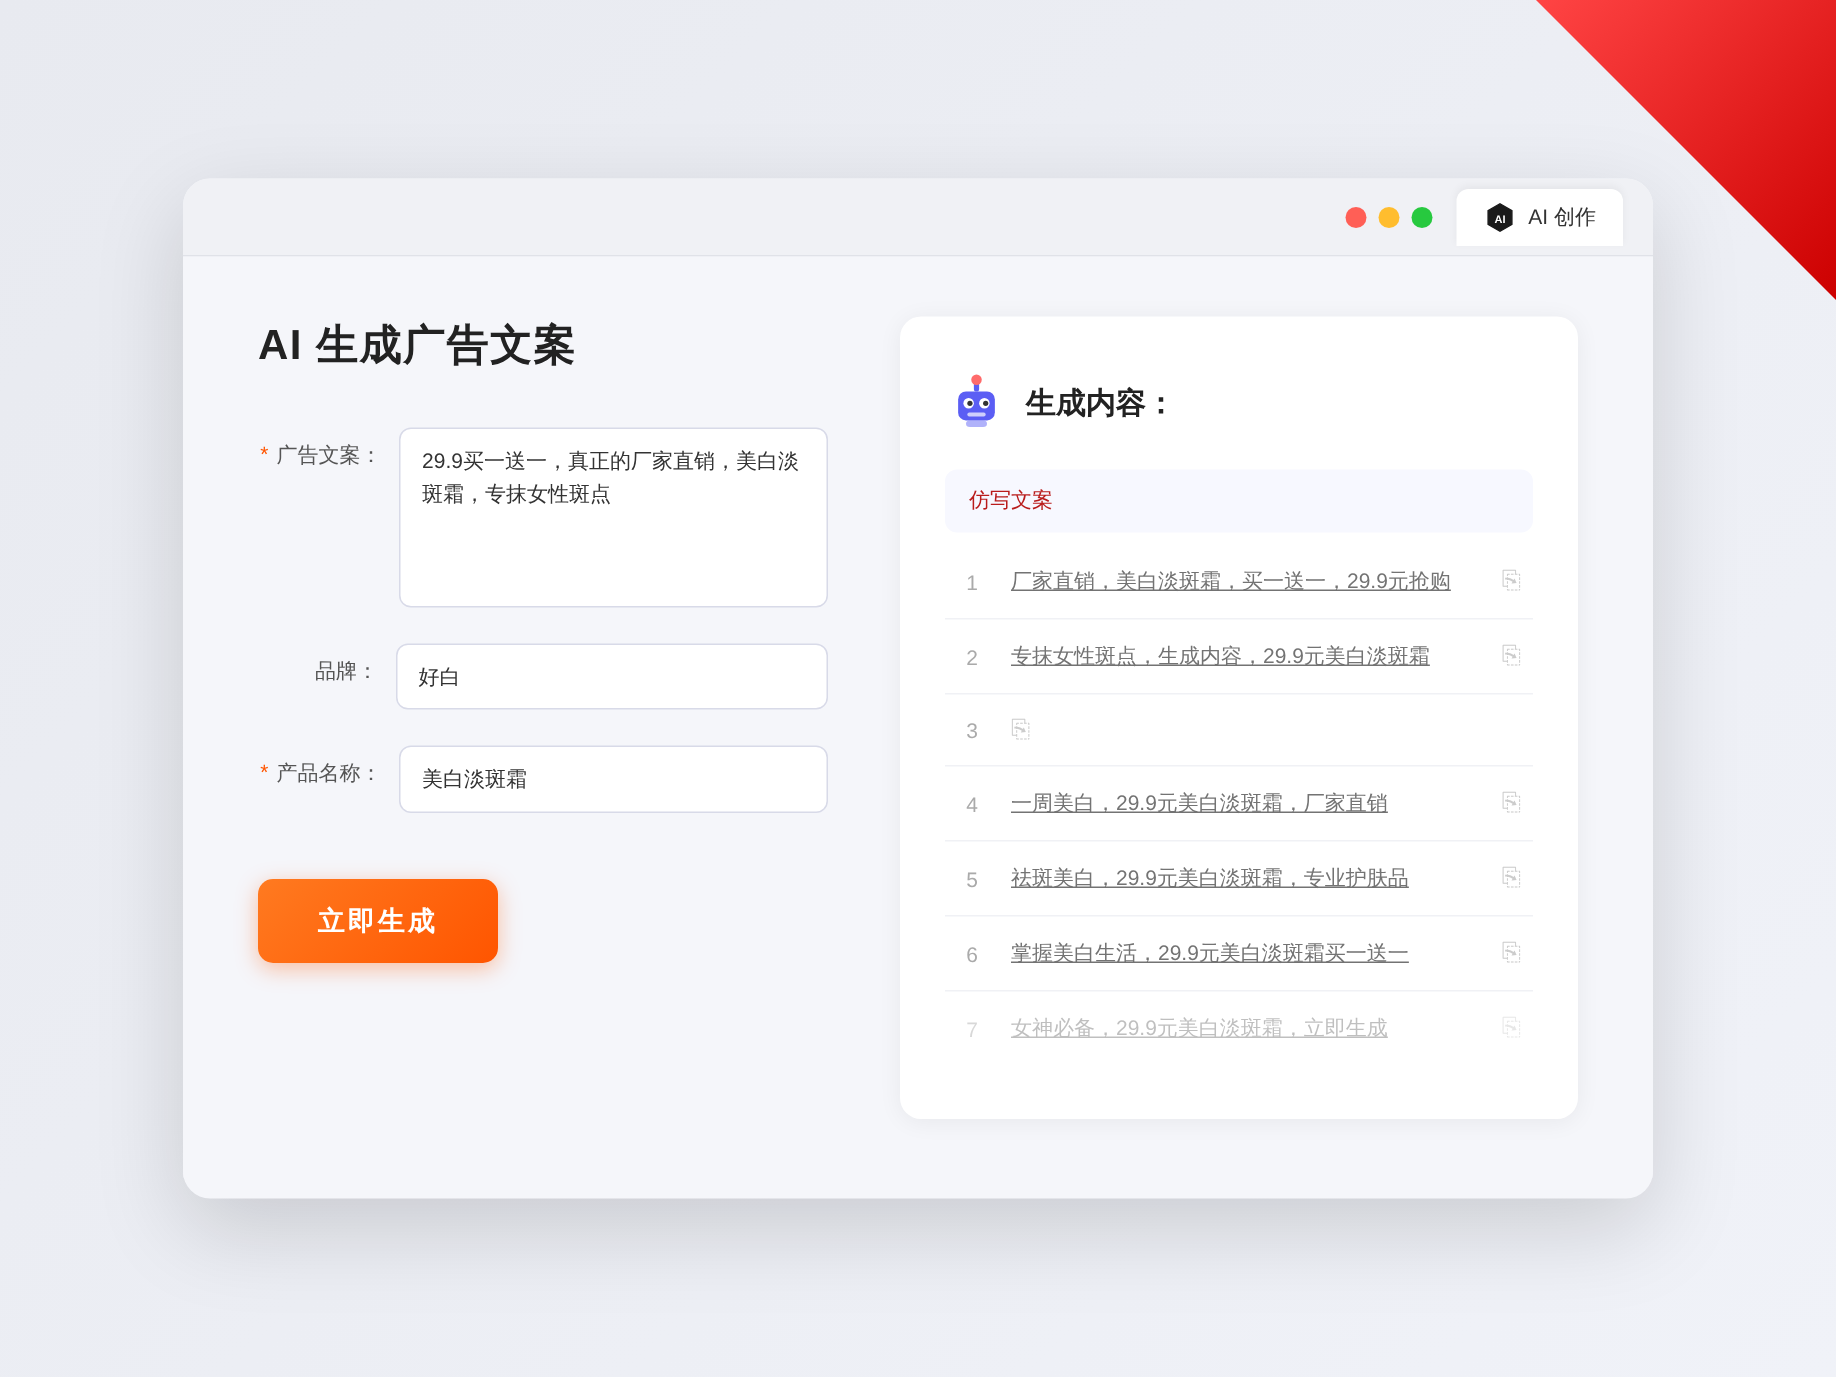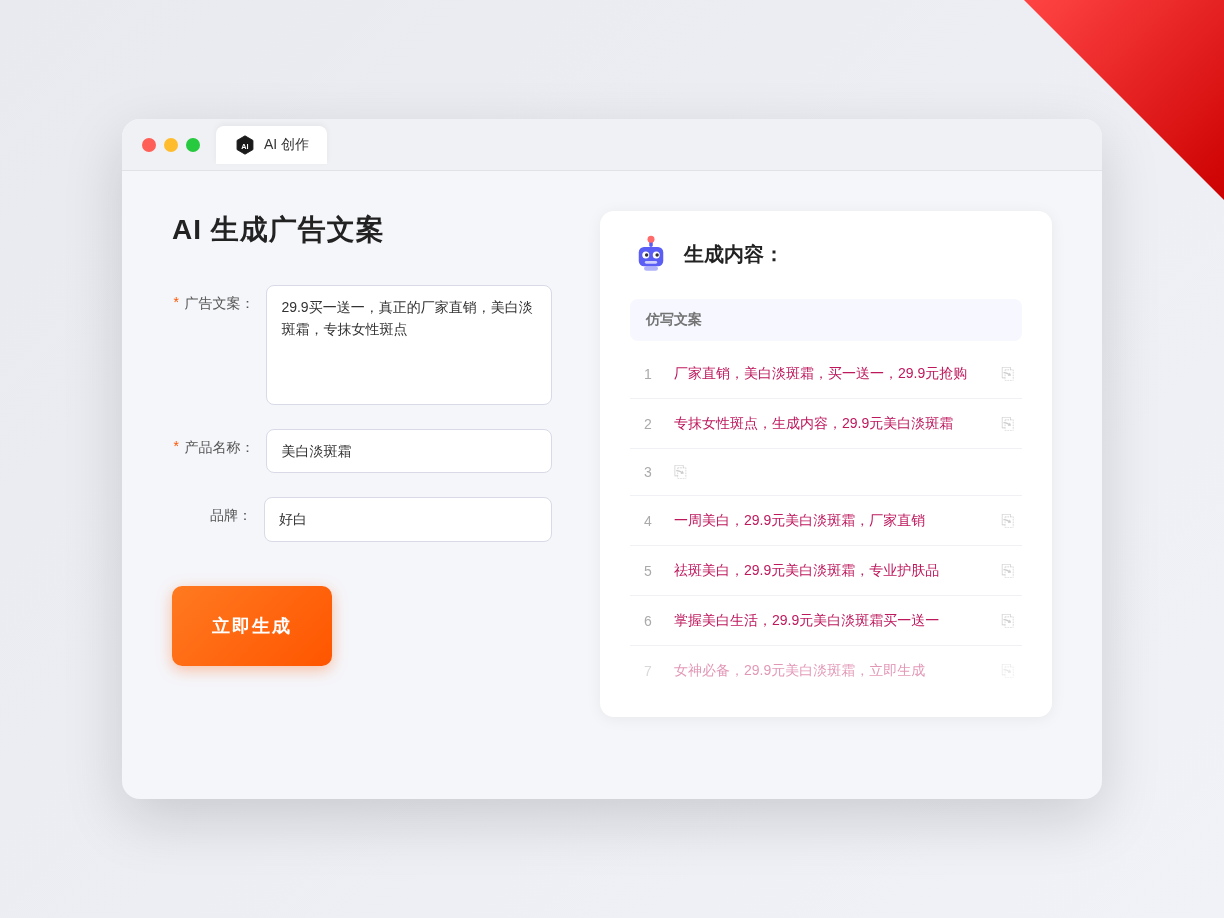--- a/index.html
+++ b/index.html
@@ -40,20 +40,21 @@
 
     
     .title-bar {
       background: #f0f1f5;
       height: 52px;
       display: flex;
       align-items: center;
       padding: 0 20px;
       border-bottom: 1px solid #e0e2e8;
       gap: 16px;
+      justify-content: flex-end;
     }
     .traffic-lights {
       display: flex;
       gap: 8px;
       align-items: center;
     }
     .traffic-light {
       width: 14px;
       height: 14px;
       border-radius: 50%;
@@ -139,36 +140,36 @@
 
     .form-textarea {
       height: 120px;
     }
 
     .generate-btn {
       background: linear-gradient(135deg, #ff7a20, #ff5500);
       color: white;
       border: none;
       border-radius: 10px;
-      padding: 28px 40px;
+      padding: 16px 40px;
       font-size: 18px;
       font-weight: 600;
       cursor: pointer;
       margin-top: 20px;
       letter-spacing: 2px;
       font-family: inherit;
       box-shadow: 0 4px 15px rgba(255, 85, 0, 0.35);
     }
 
     
     .right-panel {
       flex: 1;
       background: white;
       border-radius: 14px;
-      padding: 22px 30px;
+      padding: 36px 30px;
       box-shadow: 0 2px 16px rgba(0,0,0,0.06);
     }
 
     .result-header {
       display: flex;
       align-items: center;
       gap: 12px;
       margin-bottom: 24px;
     }
 
@@ -184,22 +185,22 @@
       font-size: 20px;
       font-weight: 600;
       color: #222;
     }
 
     .result-table-header {
       background: #f7f8ff;
       border-radius: 8px;
       padding: 12px 16px;
       font-size: 14px;
-      font-weight: 700;
-      color: #737373;
+      font-weight: 400;
+      color: #b91c1c;
       margin-bottom: 8px;
     }
 
     .result-list {
       list-style: none;
     }
 
     .result-item {
       display: flex;
       align-items: center;
@@ -219,22 +220,23 @@
     .result-num {
       font-size: 14px;
       color: #aaa;
       min-width: 20px;
       text-align: center;
     }
 
     .result-text {
       flex: 1;
       font-size: 14px;
-      color: #be185d;
+      color: #737373;
       line-height: 1.5;
+      text-decoration: underline;
     }
 
     .copy-icon {
       color: #ccc;
       cursor: pointer;
       font-size: 16px;
       flex-shrink: 0;
     }
 
     
@@ -272,31 +274,31 @@
       <div class="form-row">
         <div class="form-label">
           <span class="required-star">*</span><span>广告文案：</span>
         </div>
         <textarea class="form-input form-textarea" style="">29.9买一送一，真正的厂家直销，美白淡斑霜，专抹女性斑点</textarea>
       </div>
 
       
       <div class="form-row">
         <div class="form-label">
+          <span>品牌：</span>
+        </div>
+        <input class="form-input" type="text" value="好白" style="">
+      </div>
+
+      
+      <div class="form-row">
+        <div class="form-label">
           <span class="required-star">*</span><span>产品名称：</span>
         </div>
         <input class="form-input" type="text" value="美白淡斑霜" style="">
-      </div>
-
-      
-      <div class="form-row">
-        <div class="form-label">
-          <span>品牌：</span>
-        </div>
-        <input class="form-input" type="text" value="好白" style="">
       </div>
 
       <button class="generate-btn">立即生成</button>
     </div>
 
     <div class="right-panel">
 
       <div class="result-header">
 
         <div class="robot-icon-wrap">

